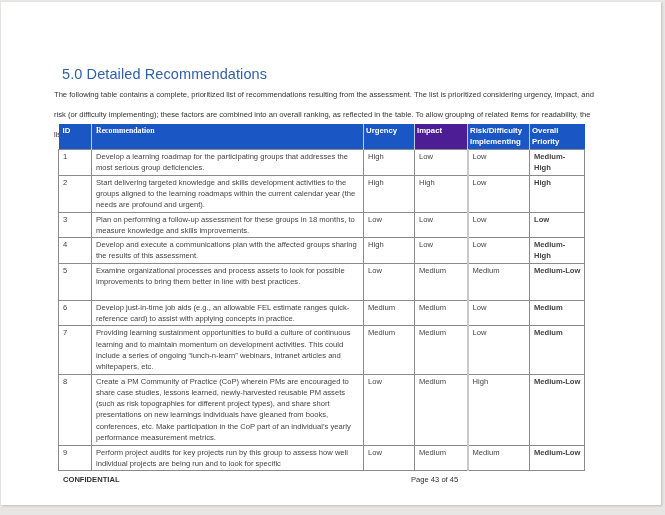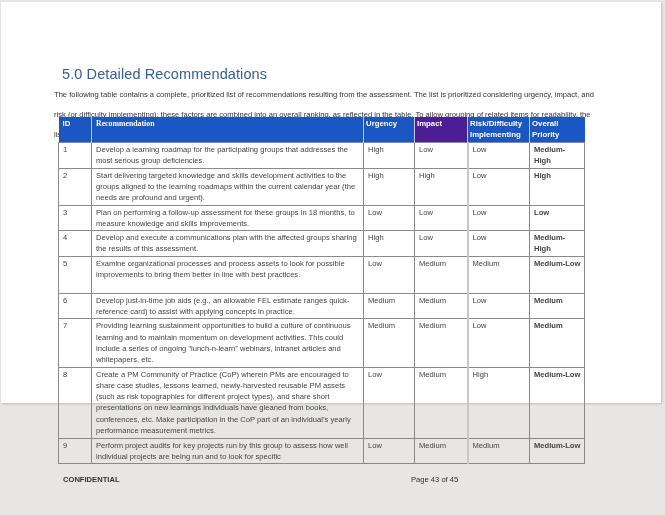--- a/index.html
+++ b/index.html
@@ -4,35 +4,35 @@
 <style>
   html, body { margin: 0; padding: 0; }
   body {
     width: 665px; height: 515px; overflow: hidden;
     background: #e8e6e4;
     font-family: "Liberation Sans", sans-serif;
     position: relative;
   }
   .page {
     position: absolute; left: 1px; top: 2px;
-    width: 660px; height: 401px;
+    width: 660px; height: 503px;
     background: #ffffff;
     box-shadow: 1px 1px 2px rgba(0,0,0,0.18);
   }
   .heading {
     position: absolute; left: 61px; top: 64px;
     font-size: 14.5px; color: #2e5fa8;
     letter-spacing: 0.1px;
   }
   .intro {
     position: absolute; left: 53px; top: 83px; width: 540px;
     font-size: 7.6px; line-height: 20px; color: #333333;
   }
   table.rec {
-    position: absolute; left: 57px; top: 115px;
+    position: absolute; left: 57px; top: 122px;
     width: 526px;
     border-collapse: collapse;
     font-size: 7.6px; color: #444444;
     table-layout: fixed;
   }
   table.rec th {
     background: #1a56c4; color: #ffffff;
     font-weight: bold; font-size: 7.8px;
     text-align: left; vertical-align: top;
     padding: 1px 2px 2px 2px; line-height: 11px;

